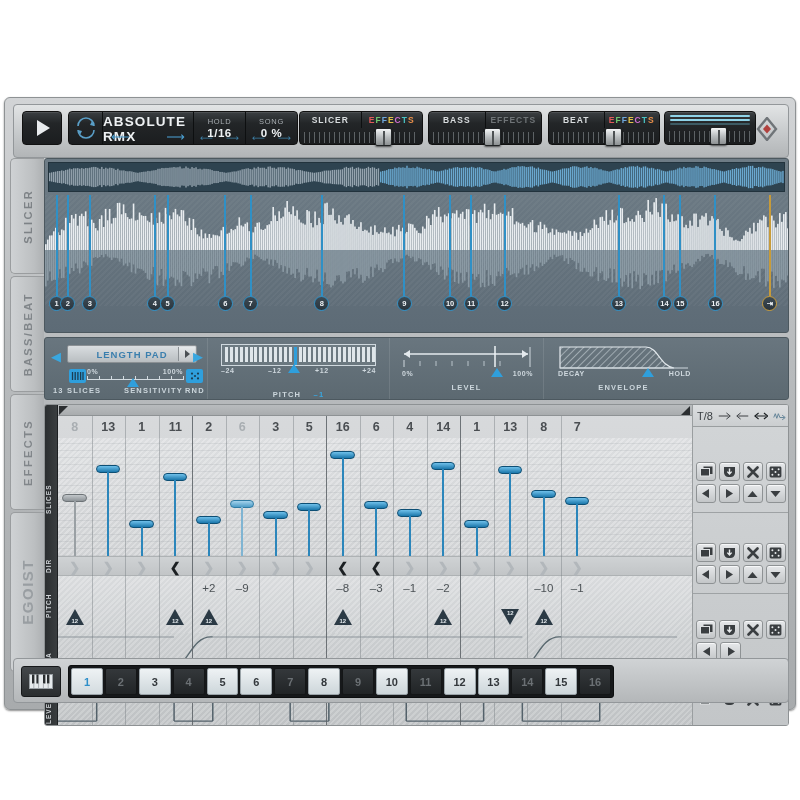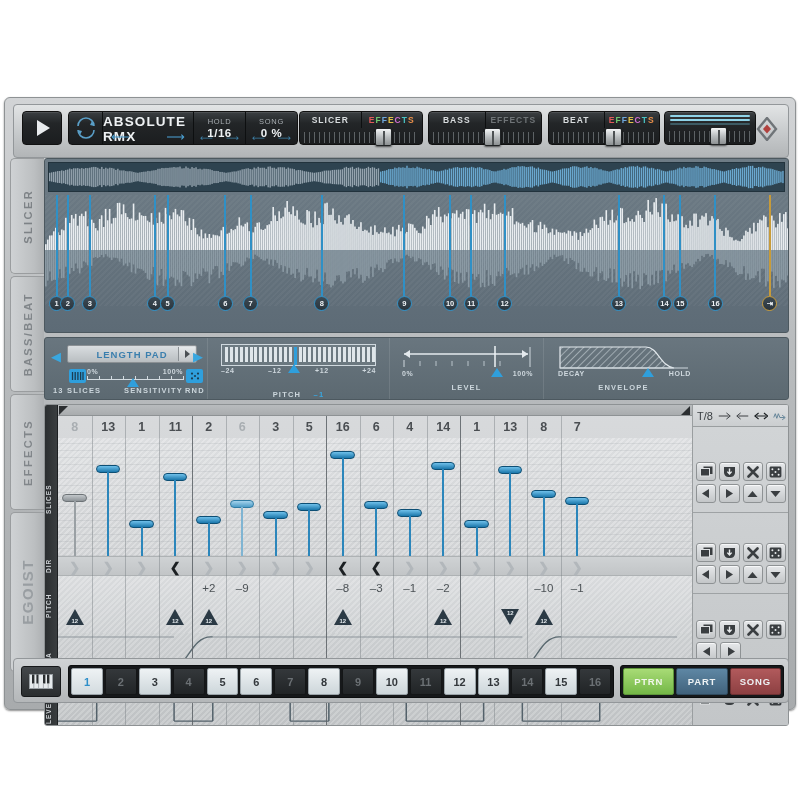--- a/index.html
+++ b/index.html
@@ -2217,21 +2217,16 @@
           <div class="patbtn on">8</div>
           <div class="patbtn off">9</div>
           <div class="patbtn on">10</div>
           <div class="patbtn off">11</div>
           <div class="patbtn on">12</div>
           <div class="patbtn on">13</div>
           <div class="patbtn off">14</div>
           <div class="patbtn on">15</div>
           <div class="patbtn off">16</div>
         </div>
-      <div class="modewrap" id="modeWrap">
-          <div class="modebtn mb-ptrn">PTRN</div>
-          <div class="modebtn mb-part">PART</div>
-          <div class="modebtn mb-song">SONG</div>
-        </div>
     </div>
 
   </div>
 </div>
 
 </body></html>

